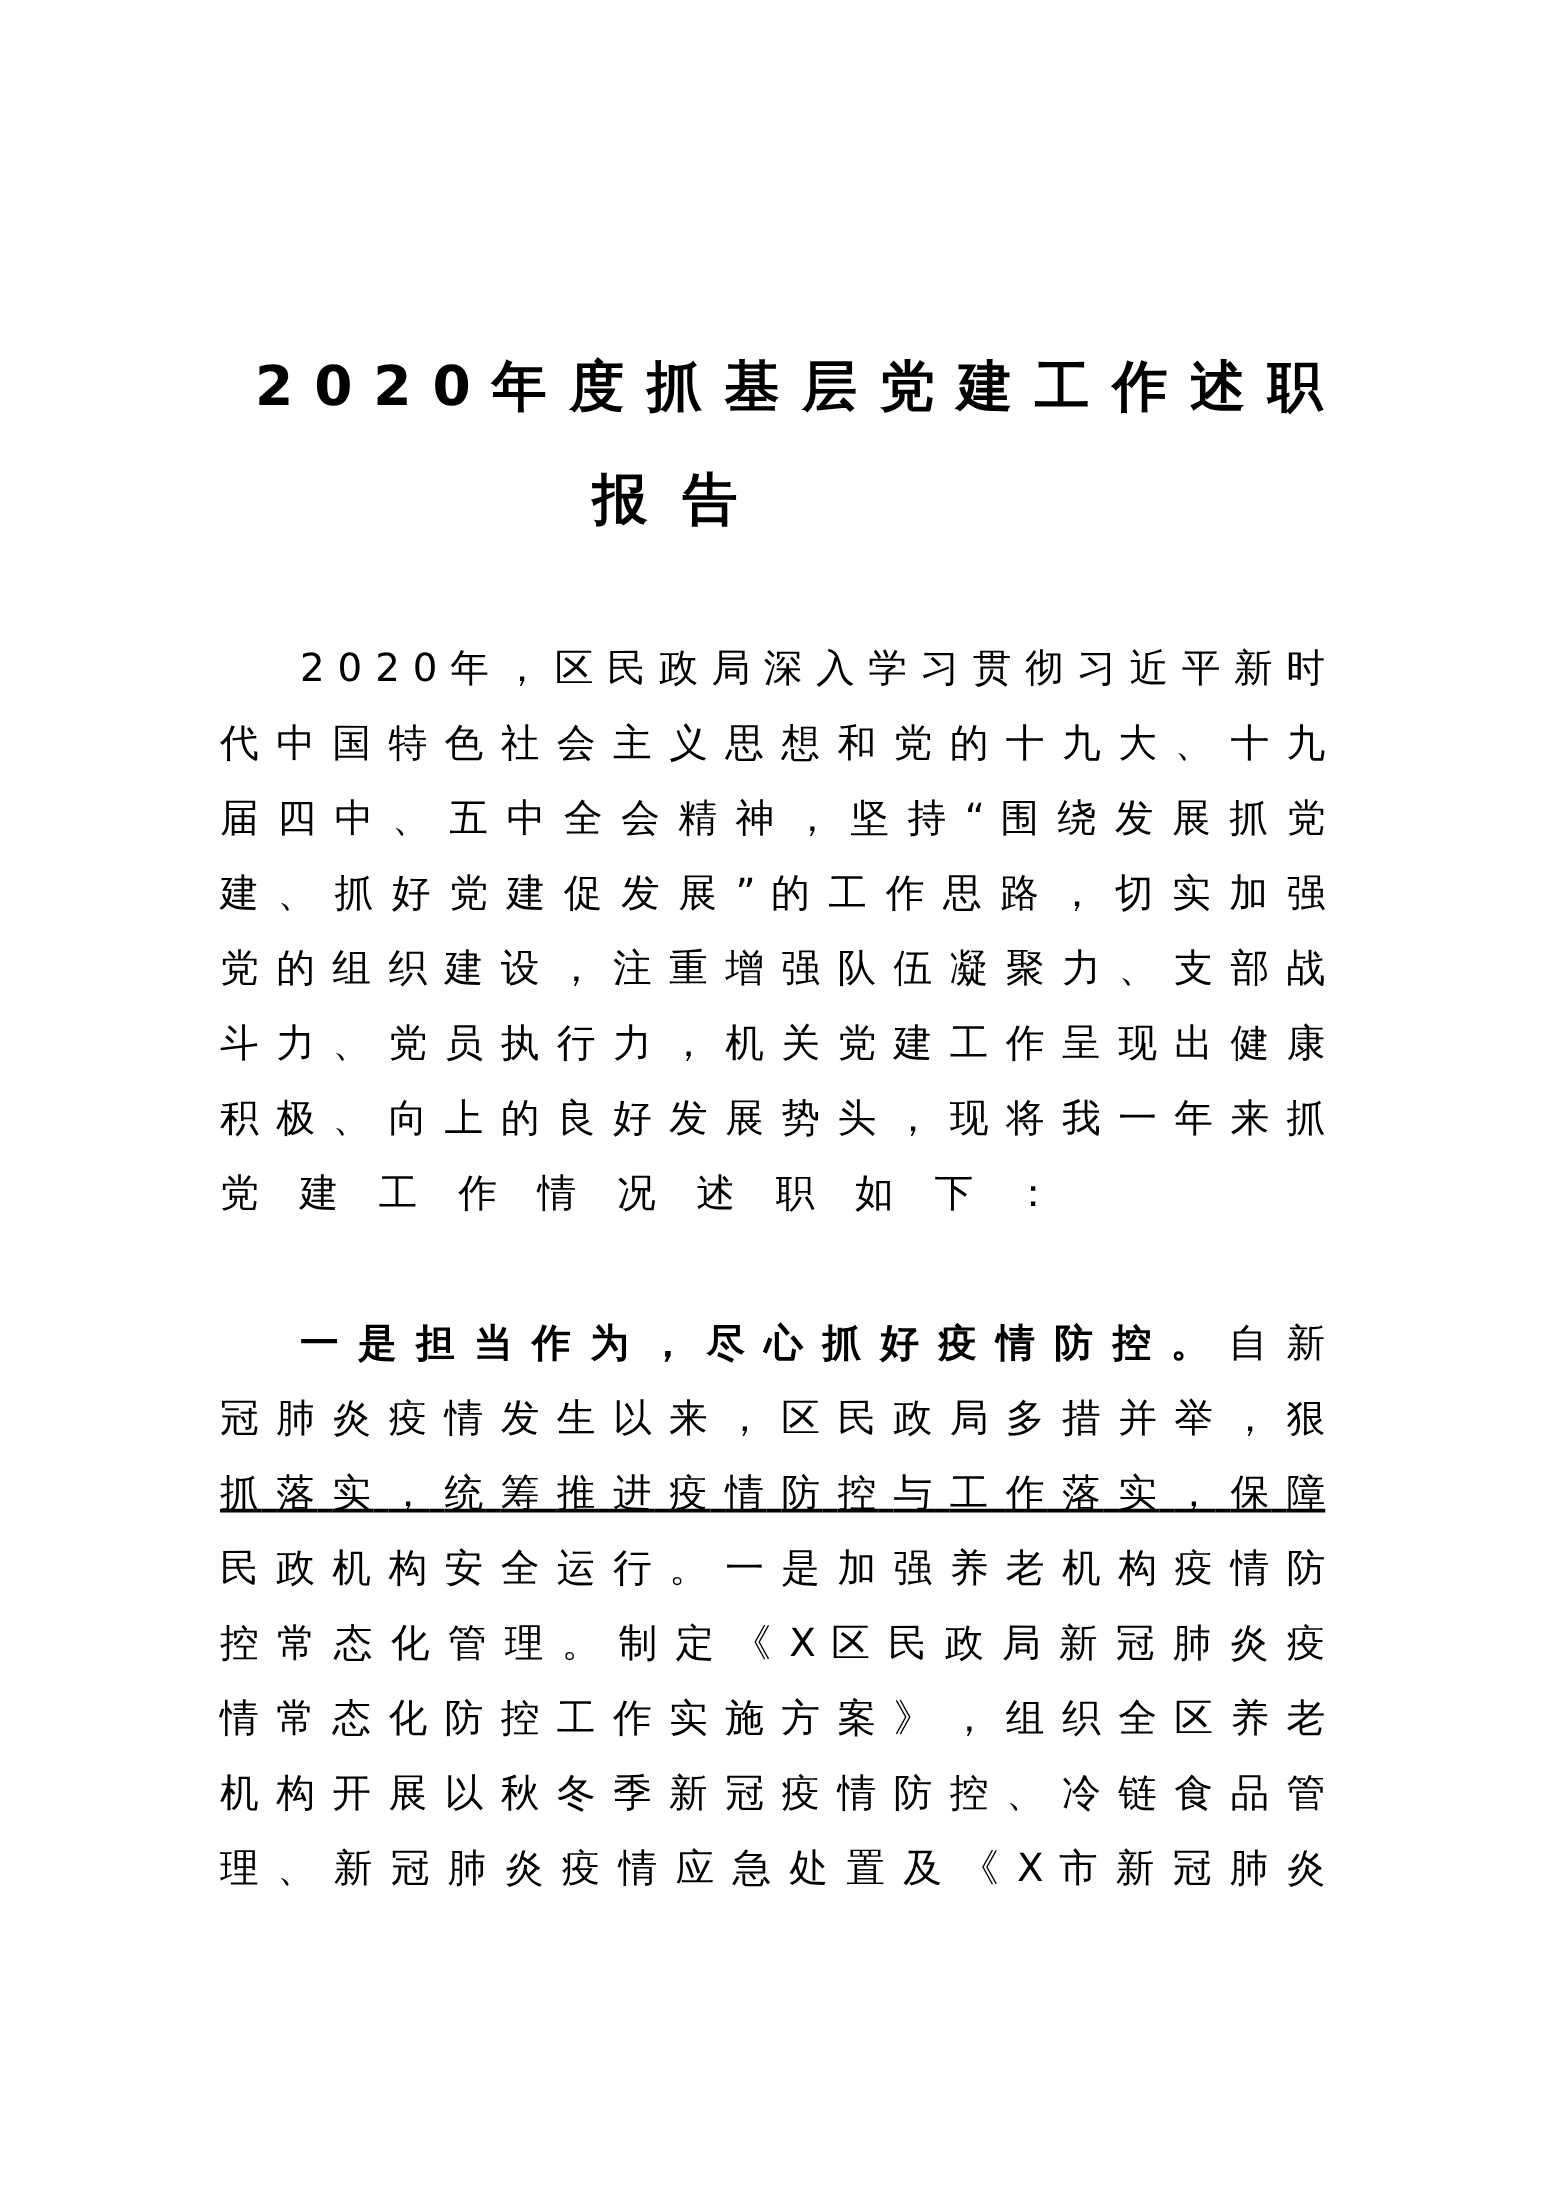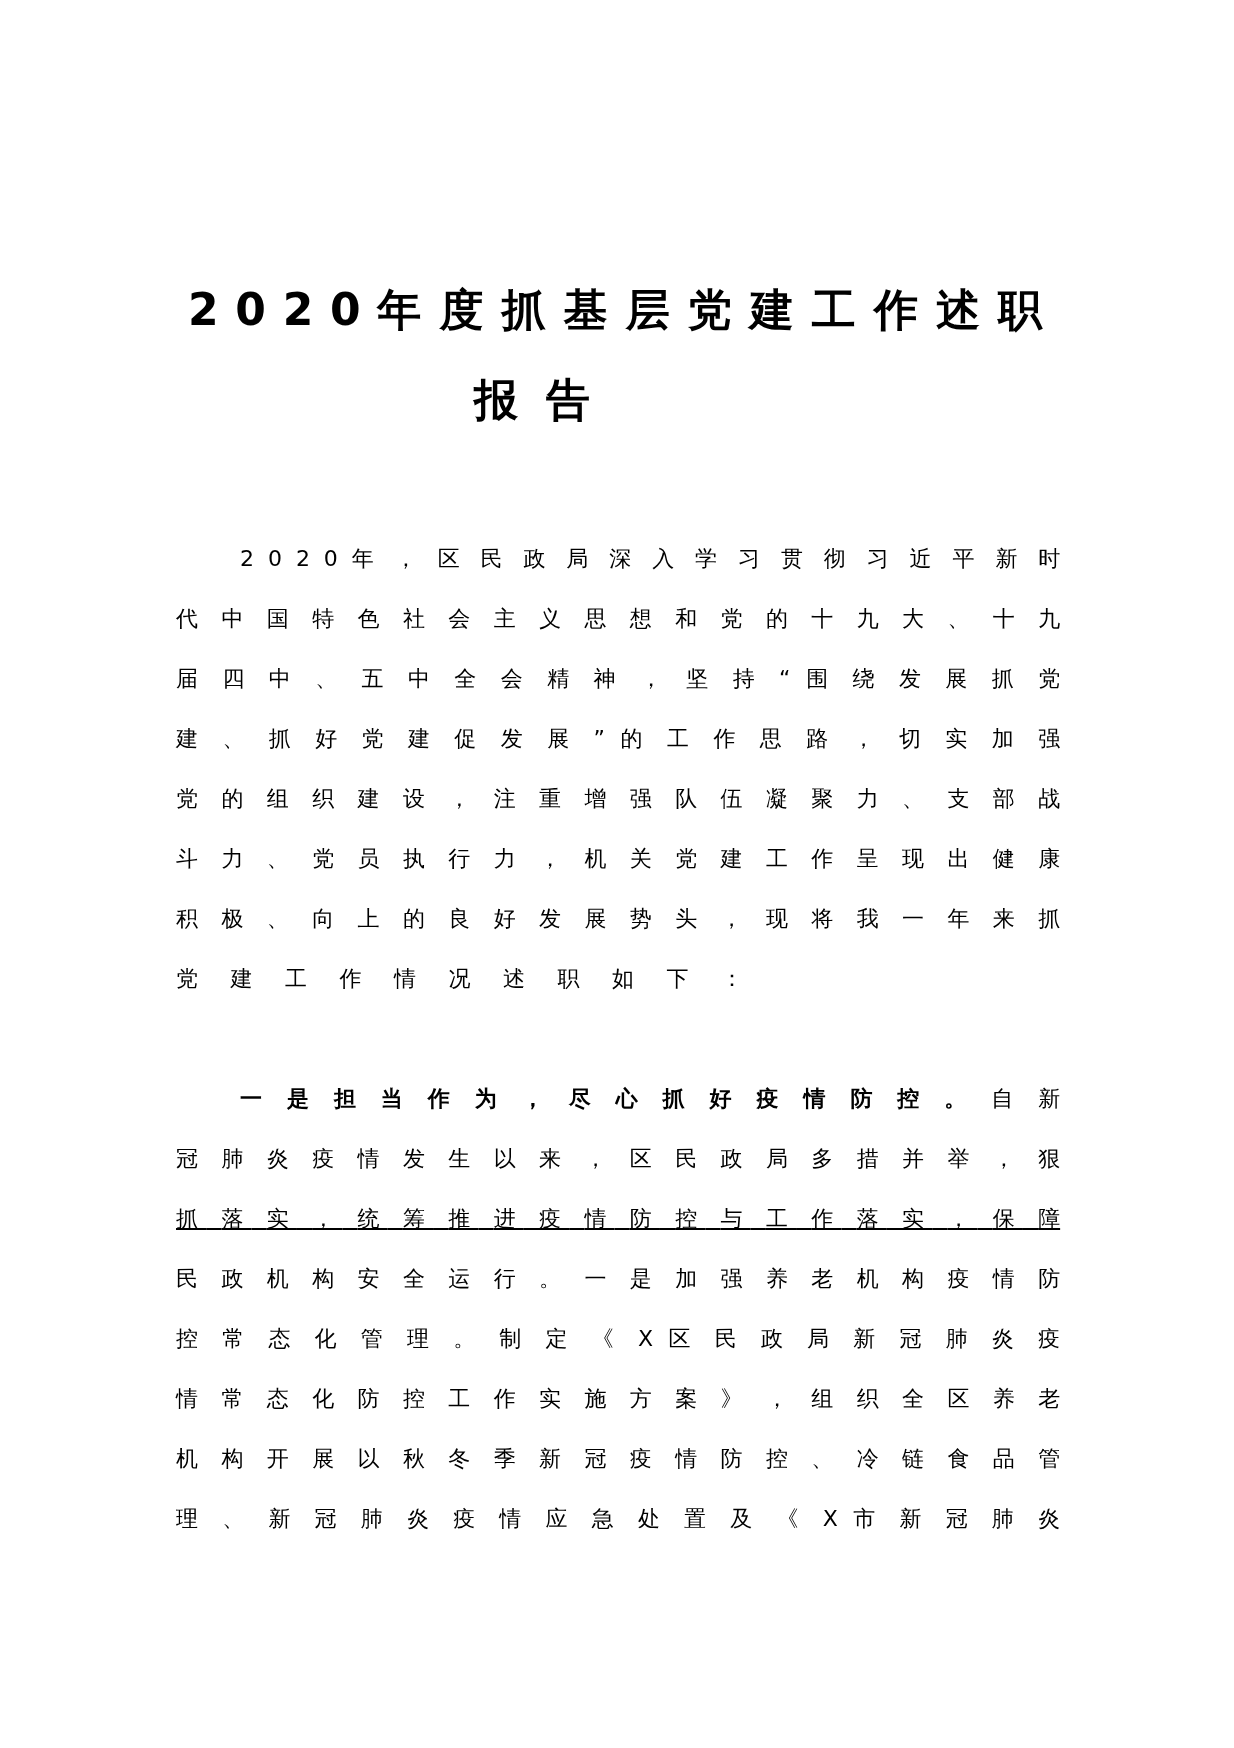--- a/index.html
+++ b/index.html
@@ -1,20 +1,20 @@
 <!DOCTYPE html>
 <html><head>
 <meta charset="utf-8">
 <style>
   html, body { margin: 0; padding: 0; background: #ffffff; }
   body { width: 1234px; height: 1748px; position: relative; overflow: hidden; font-family: "DejaVu Sans", sans-serif; color: #000; }
   .page { position: absolute; left: 0; top: 0; width: 1234px; height: 1748px; background: #fff; }
-  .title-line { position: absolute; left: 188px; width: 854px; font-weight: bold; font-size: 44px; line-height: 56px; text-align: justify; text-align-last: justify; }
+  .title-line { position: absolute; left: 204px; width: 854px; font-weight: bold; font-size: 44px; line-height: 56px; text-align: justify; text-align-last: justify; }
   .title-line.center { left: 0; width: 1092px; text-align: center; text-align-last: center; letter-spacing: 28px; }
-  .line { position: absolute; left: 176px; width: 884px; font-size: 22px; line-height: 44px; height: 44px; text-align: justify; text-align-last: justify; white-space: nowrap; margin-top: 24px; }
+  .line { position: absolute; left: 176px; width: 884px; font-size: 31px; line-height: 44px; height: 44px; text-align: justify; text-align-last: justify; white-space: nowrap; }
   .line.last { text-align-last: left; letter-spacing: 32.5px; }
   .line.indent { left: 240px; width: 820px; }
   .bold { font-weight: bold; }
   .line span { white-space: nowrap; }
 </style>
 </head>
 <body>
 
 <div class="page">
 

